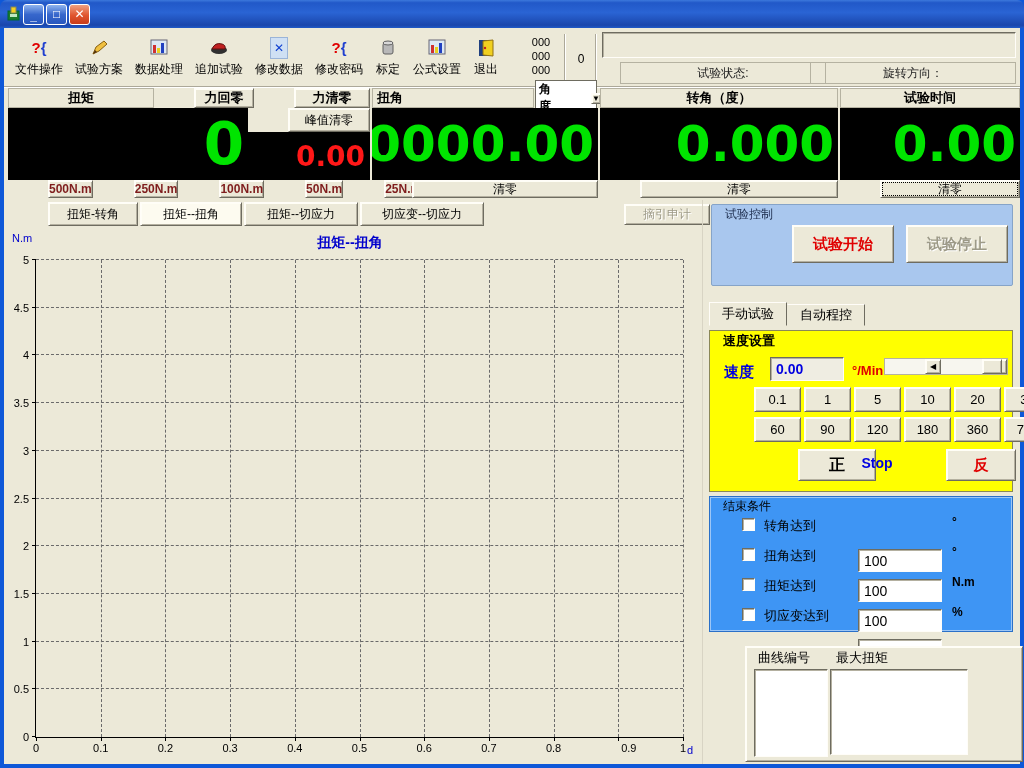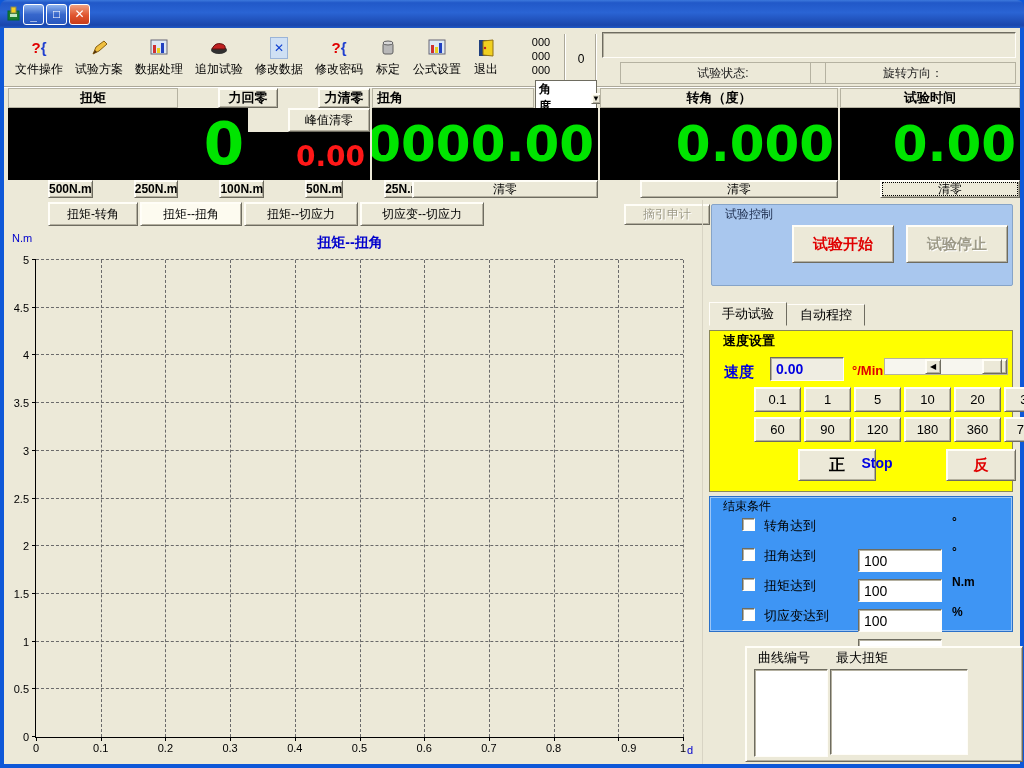--- a/index.html
+++ b/index.html
@@ -54,21 +54,21 @@
   .disprow { position:absolute; left:0; top:60px; width:1016px; height:110px; }
   .dsec { position:absolute; top:0; height:110px; }
   .dhead { height:20px; display:flex; align-items:center; font-weight:bold; font-size:13px; }
   .dhead .hl { flex:1; display:flex; align-items:center; justify-content:center;
     border:1px solid #b5b2a1; background:#ece9d8; }
   .dbody { height:72px; display:flex; }
   .lcd { background:#000; color:#00e400; font-weight:bold;
     display:flex; align-items:center; justify-content:flex-end;
     font-family:"DejaVu Sans",sans-serif; overflow:hidden; }
   .dfoot { height:18px; display:flex; gap:1px; }
-  .rangebtn { flex:1; font-weight:bold; color:#000000; font-size:12px; }
+  .rangebtn { flex:1; font-weight:bold; color:#7f1d1d; font-size:12px; }
   .clearbtn { flex:1; font-size:12px; }
   .dropdown { width:62px; margin:1px 1px; background:#fff; border:1px solid #6e6c60;
     display:flex; align-items:center; }
   .dropdown .dtext { flex:1; padding-left:3px; font-weight:bold; font-size:12px; }
   .dropdown .darrow { width:15px; height:100%; font-size:8px; }
 
   
   .tabrow { position:absolute; left:0; top:172px; width:692px; height:28px; }
   .curve-tab { position:absolute; top:2px; height:24px; font-size:12px; }
   .curve-tab.active { background:#fdfbf0; font-weight:normal; }
@@ -260,21 +260,21 @@
         <div class="cell" style="left:210px;width:206px">旋转方向：</div>
       </div>
     </div>
 
     <div class="disprow">
 
       <div class="dsec" style="left:4px;width:362px">
         <div class="dhead">
           <div class="hl" style="flex:1.6">扭矩</div>
           <div class="raised btn" style="width:60px;font-weight:bold">力回零</div>
-          <div class="raised btn" style="width:52px;font-weight:bold">力清零</div>
+          <div class="raised btn" style="width:76px;font-weight:bold">力清零</div>
         </div>
         <div class="dbody">
           <div class="lcd" style="flex:1;font-size:58px;padding-right:4px">0</div>
           <div style="width:122px;display:flex;flex-direction:column">
             <div class="raised btn" style="height:24px">峰值清零</div>
             <div class="lcd" style="flex:1;font-size:28px;color:#ff1818;padding-right:5px">0.00</div>
           </div>
         </div>
         <div class="dfoot">
           <div class="raised btn rangebtn">500N.m</div>

